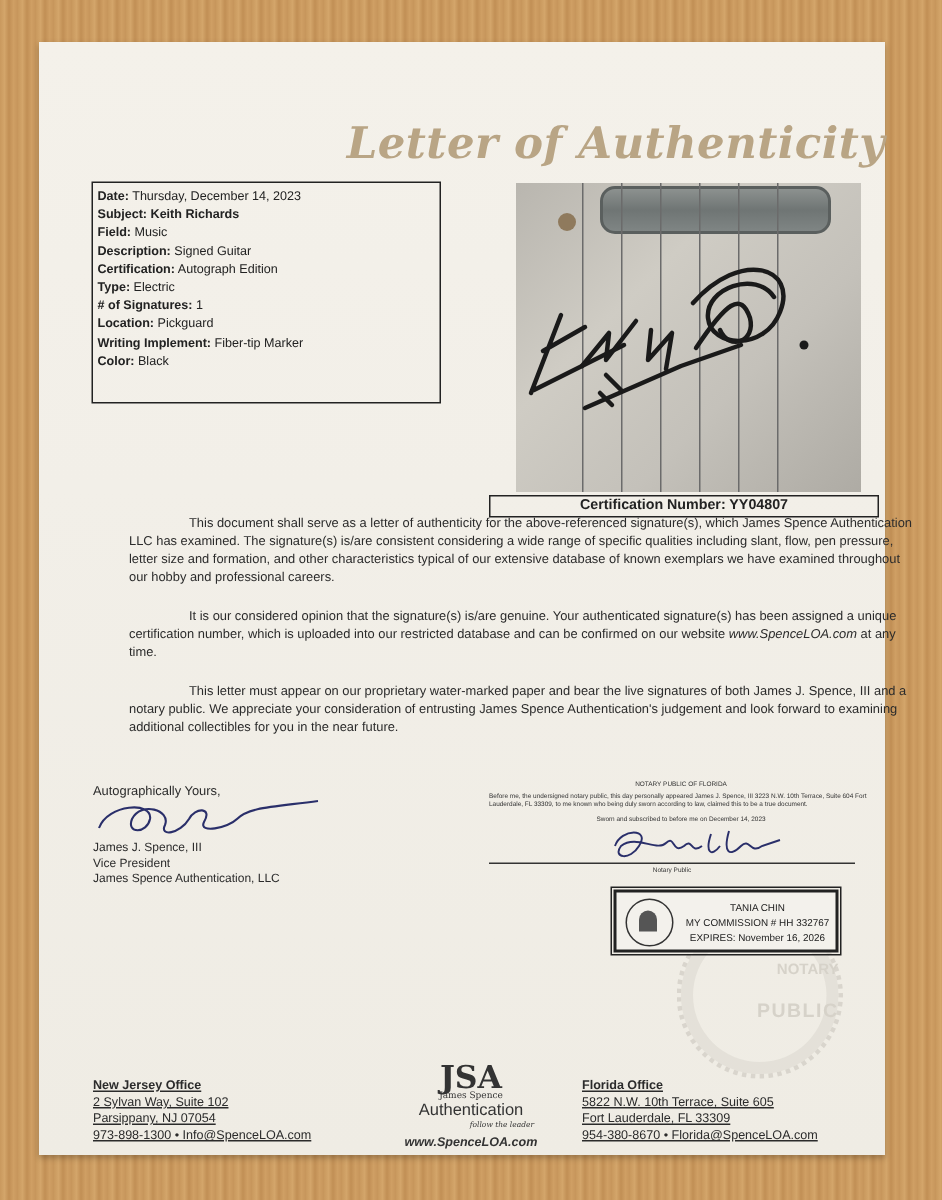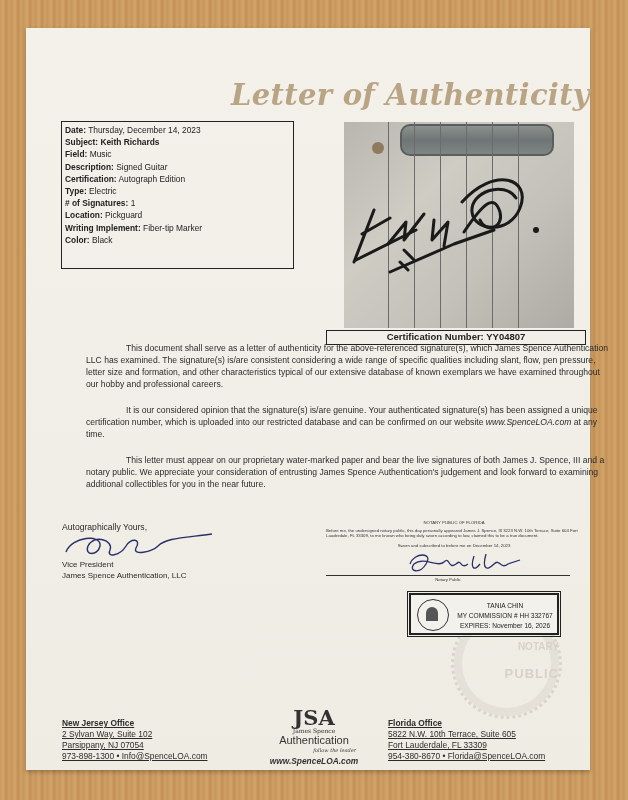--- a/index.html
+++ b/index.html
@@ -132,20 +132,21 @@
   <p class="para" style="top:367px"><span>It is our considered opinion that the signature(s) is/are genuine. Your authenticated signature(s) has been assigned a unique certification number, which is uploaded into our restricted database and can be confirmed on our website </span><i>www.SpenceLOA.com</i><span> at any time.</span></p>
 
   <p class="para" style="top:417px">This letter must appear on our proprietary water-marked paper and bear the live signatures of both James J. Spence, III and a notary public. We appreciate your consideration of entrusting James Spence Authentication's judgement and look forward to examining additional collectibles for you in the near future.</p>
 
   <div class="sign-left">
     <div class="closing">Autographically Yours,</div>
     <svg style="position:absolute; left:0; top:8px" width="160" height="32">
       <path d="M4 22 C10 6 40 4 38 16 C36 26 22 26 26 16 C32 4 52 10 48 20 C44 28 58 26 64 16 C68 8 80 8 74 18 C70 26 90 22 96 16 C104 8 120 8 150 4" fill="none" stroke="#2a2f6a" stroke-width="1.4"></path>
     </svg>
     <div class="name-lines">
+      <div>James J. Spence, III</div>
       <div>Vice President</div>
       <div>James Spence Authentication, LLC</div>
     </div>
   </div>
 
   <div class="notary">
     <div class="hdr">NOTARY PUBLIC OF FLORIDA</div>
     <div>Before me, the undersigned notary public, this day personally appeared James J. Spence, III 3223 N.W. 10th Terrace, Suite 604 Fort Lauderdale, FL 33309, to me known who being duly sworn according to law, claimed this to be a true document.</div>
     <div class="sworn">Sworn and subscribed to before me on December 14, 2023</div>
   </div>

